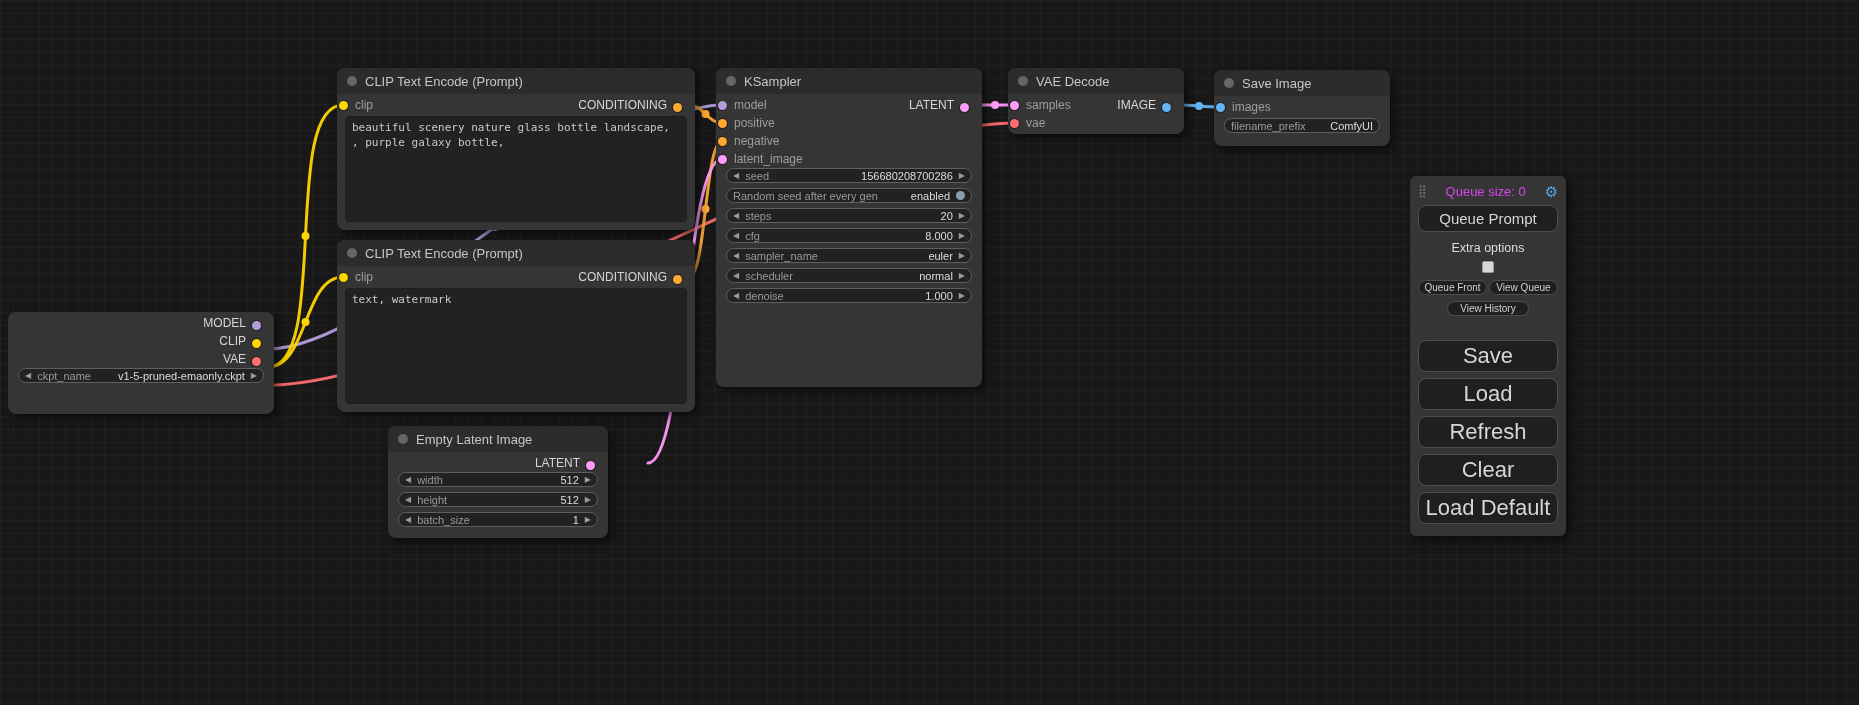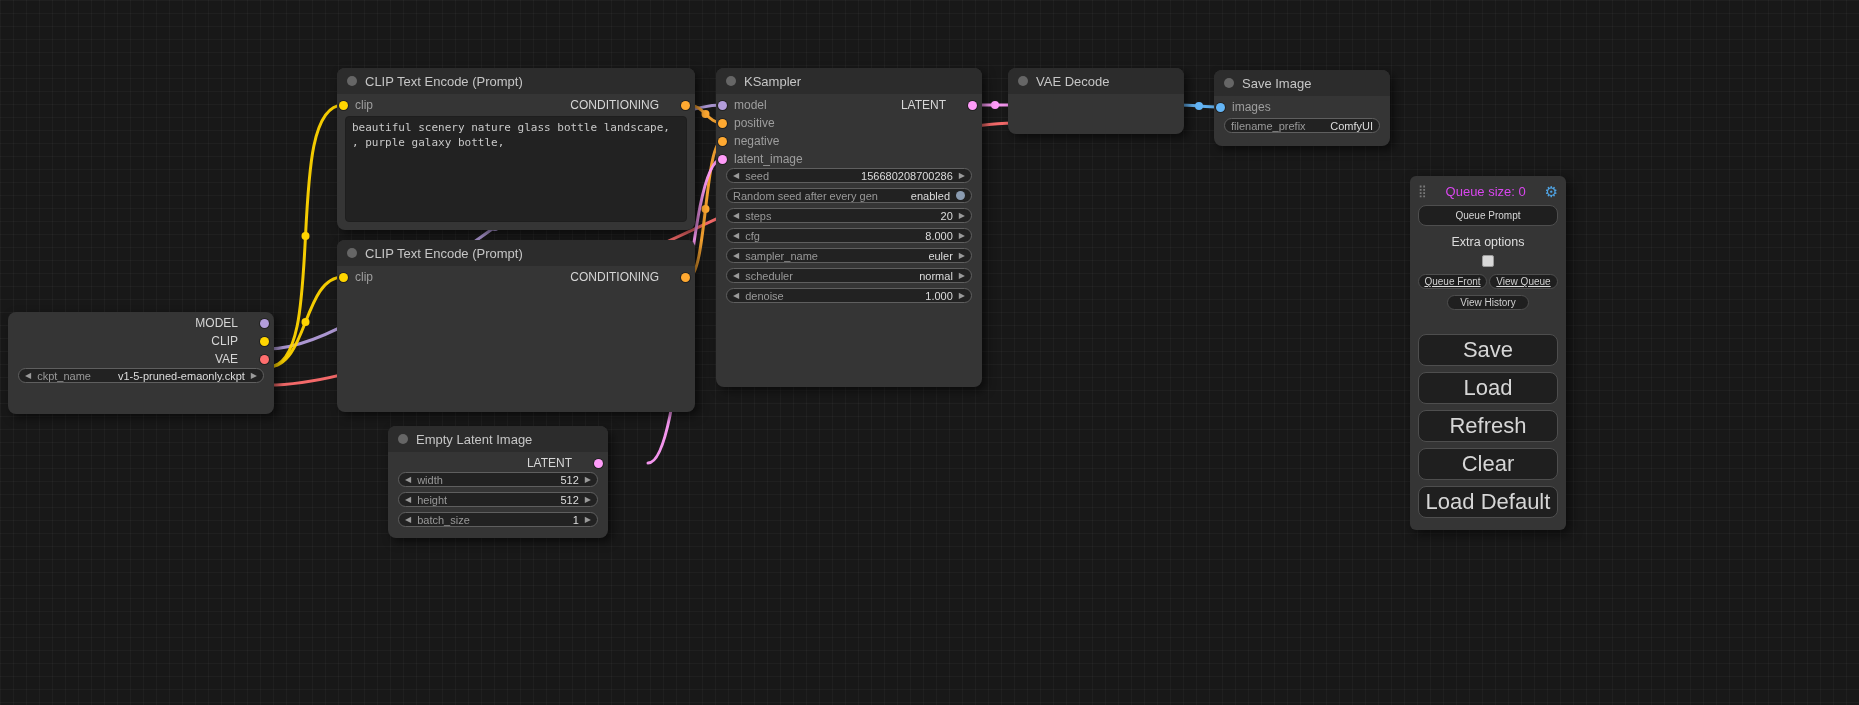--- a/index.html
+++ b/index.html
@@ -26,21 +26,21 @@
   .node-title{
     height:26px;display:flex;align-items:center;gap:8px;padding:0 10px;
     background:#2c2c2c;border-radius:8px 8px 0 0;
     color:#c6c6c6;font-size:13px;white-space:nowrap;
   }
   .collapse-dot{width:10px;height:10px;border-radius:50%;background:#666;flex:0 0 auto;}
   .rows{padding-top:2px;}
   .slot-row{height:18px;display:flex;align-items:center;justify-content:space-between;}
   .slot-row.out-only{justify-content:flex-end;}
   .in-slot{display:flex;align-items:center;gap:7px;padding-left:2px;}
-  .out-slot{display:flex;align-items:center;gap:22px;padding-right:5px;margin-left:auto;}
+  .out-slot{display:flex;align-items:flex-end;gap:6px;padding-right:13px;margin-left:auto;}
   .dot{width:9px;height:9px;border-radius:50%;flex:0 0 auto;box-shadow:0 0 0 1px rgba(0,0,0,.35);}
   .c-model{background:#B39DDB;}
   .c-clip{background:#FFD500;}
   .c-vae{background:#FF6E6E;}
   .c-cond{background:#FFA931;}
   .c-latent{background:#FF9CF9;}
   .c-image{background:#64B5F6;}
   .in-label{font-size:12px;color:#9e9e9e;}
   .out-label{font-size:12px;color:#d6d6d6;}
 
@@ -69,27 +69,27 @@
   }
   .menu-header{display:flex;align-items:center;height:18px;margin-bottom:5px;}
   .drag-handle{color:#7a7a7a;font-size:12px;cursor:grab;}
   .queue-size{flex:1;text-align:center;font-size:13px;color:#d946ef;}
   .gear{color:#4fa3e3;font-size:15px;cursor:pointer;line-height:1;}
   .btn{
     display:block;width:100%;background:#1f1f1f;border:1px solid #4e4e4e;border-radius:8px;
     color:#d6d6d6;font-size:22px;text-align:center;padding:2px 0;margin-bottom:6px;
     font-family:inherit;cursor:pointer;
   }
-  .btn-queue{font-size:10px;padding:4px 0;margin-bottom:9px;}
+  .btn-queue{font-size:15px;padding:4px 0;margin-bottom:9px;}
   .extra-row{display:flex;align-items:center;justify-content:center;gap:6px;font-size:12.5px;color:#ddd;margin-bottom:7px;flex-direction:column;}
   .chk{
     appearance:none;-webkit-appearance:none;width:12px;height:12px;margin:0;
     background:#d8d8d8;border:1px solid #9a9a9a;border-radius:2px;cursor:pointer;
   }
-  .small-row{display:flex;gap:2px;margin-bottom:6px;text-decoration:underline;}
+  .small-row{display:flex;gap:2px;margin-bottom:6px;}
   .btn-small{
     flex:1;background:#1f1f1f;border:1px solid #4e4e4e;border-radius:9px;
     color:#cfcfcf;font-size:10px;padding:1px 4px;font-family:inherit;cursor:pointer;white-space:nowrap;
   }
   .center-row{display:flex;justify-content:center;margin-bottom:24px;}
   .btn-history{flex:0 0 auto;padding:1px 12px;}
   .btn:last-child{margin-bottom:0;}
 </style>
 </head>
 <body>
@@ -174,20 +174,21 @@
     <div class="slot-row">
       <div class="in-slot">
         <span class="dot c-clip"></span>
         <span class="in-label">clip</span>
       </div>
       <div class="out-slot">
         <span class="out-label">CONDITIONING</span>
         <span class="dot c-cond"></span>
       </div>
     </div>
+    <textarea class="prompt" style="height: 116px;" spellcheck="false">text, watermark</textarea>
   </div>
 </div>
 
 <div class="node" style="left:388px;top:426px;width:220px;height:112px">
   <div class="node-title">
     <span class="collapse-dot"></span>
     <span>Empty Latent Image</span>
   </div>
   <div class="rows">
     <div class="slot-row out-only">
@@ -292,20 +293,38 @@
       <span class="w-value">1.000</span>
       <span class="arrow">▶</span>
     </div>
   </div>
 </div>
 
 <div class="node" style="left:1008px;top:68px;width:176px;height:66px">
   <div class="node-title">
     <span class="collapse-dot"></span>
     <span>VAE Decode</span>
+  </div>
+  <div class="rows">
+    <div class="slot-row">
+      <div class="in-slot">
+        <span class="dot c-latent"></span>
+        <span class="in-label">samples</span>
+      </div>
+      <div class="out-slot">
+        <span class="out-label">IMAGE</span>
+        <span class="dot c-image"></span>
+      </div>
+    </div>
+    <div class="slot-row">
+      <div class="in-slot">
+        <span class="dot c-vae"></span>
+        <span class="in-label">vae</span>
+      </div>
+    </div>
   </div>
 </div>
 
 <div class="node" style="left:1214px;top:70px;width:176px;height:76px">
   <div class="node-title">
     <span class="collapse-dot"></span>
     <span>Save Image</span>
   </div>
   <div class="rows">
     <div class="slot-row">

